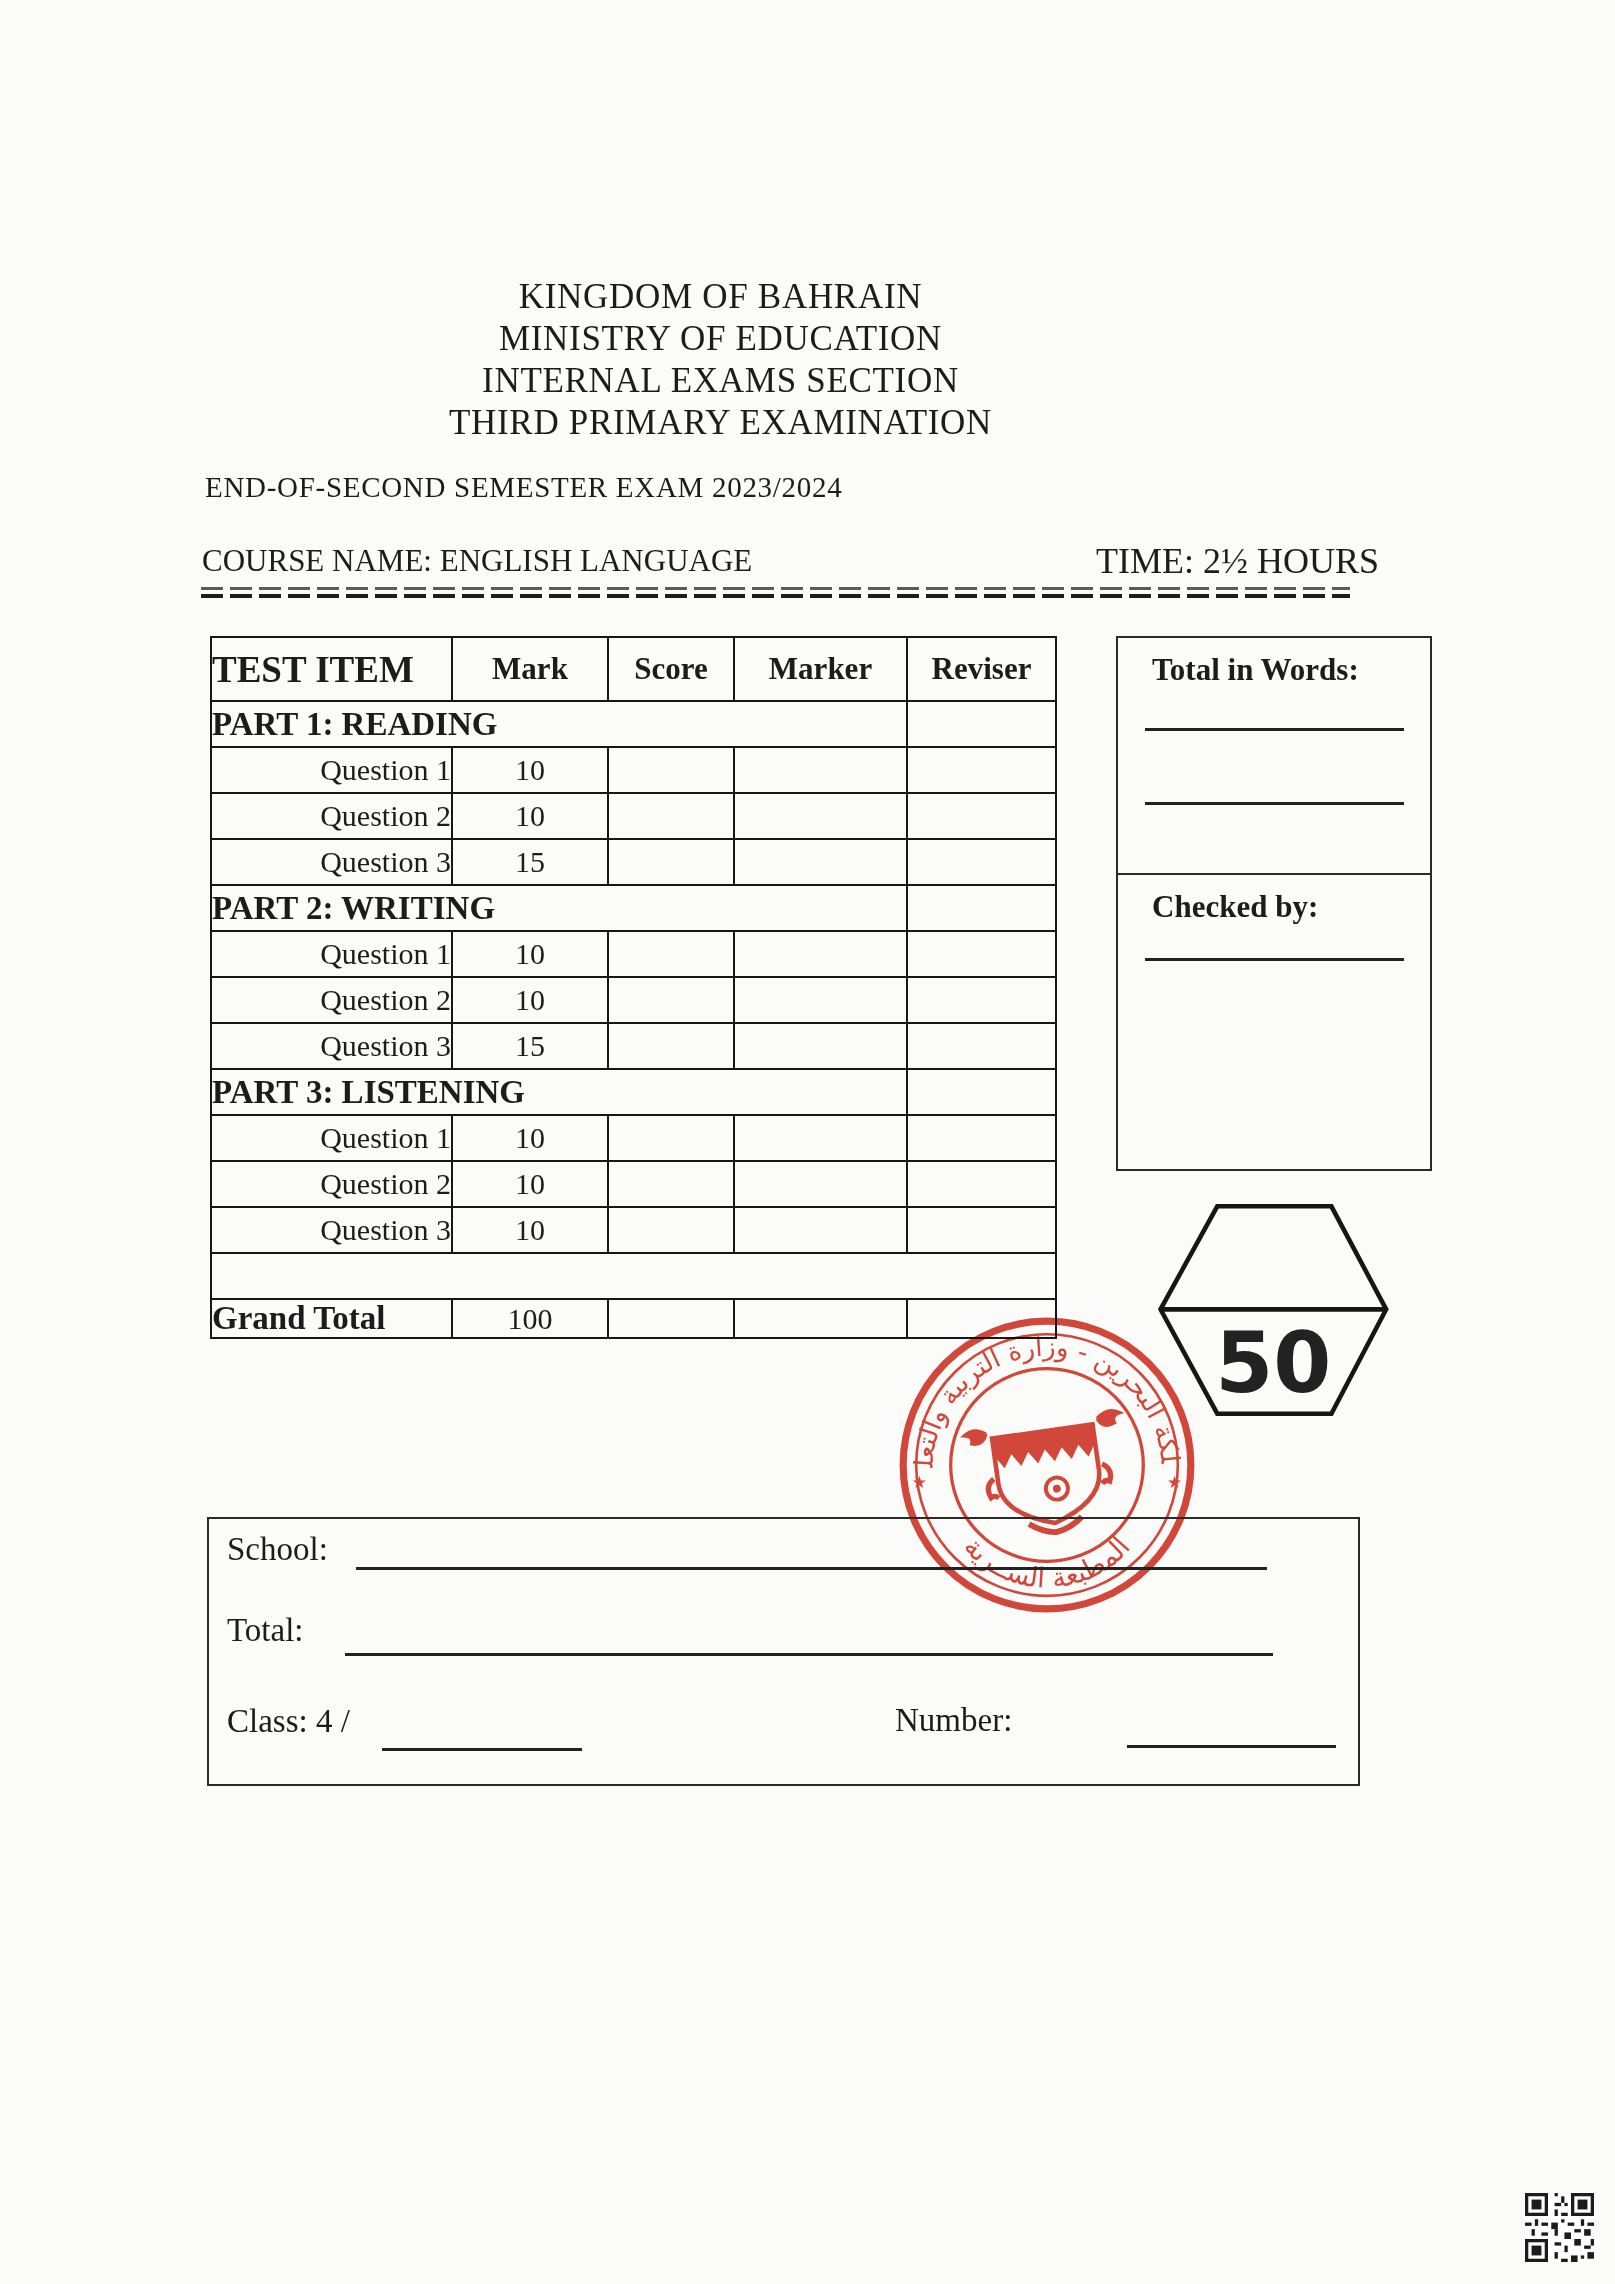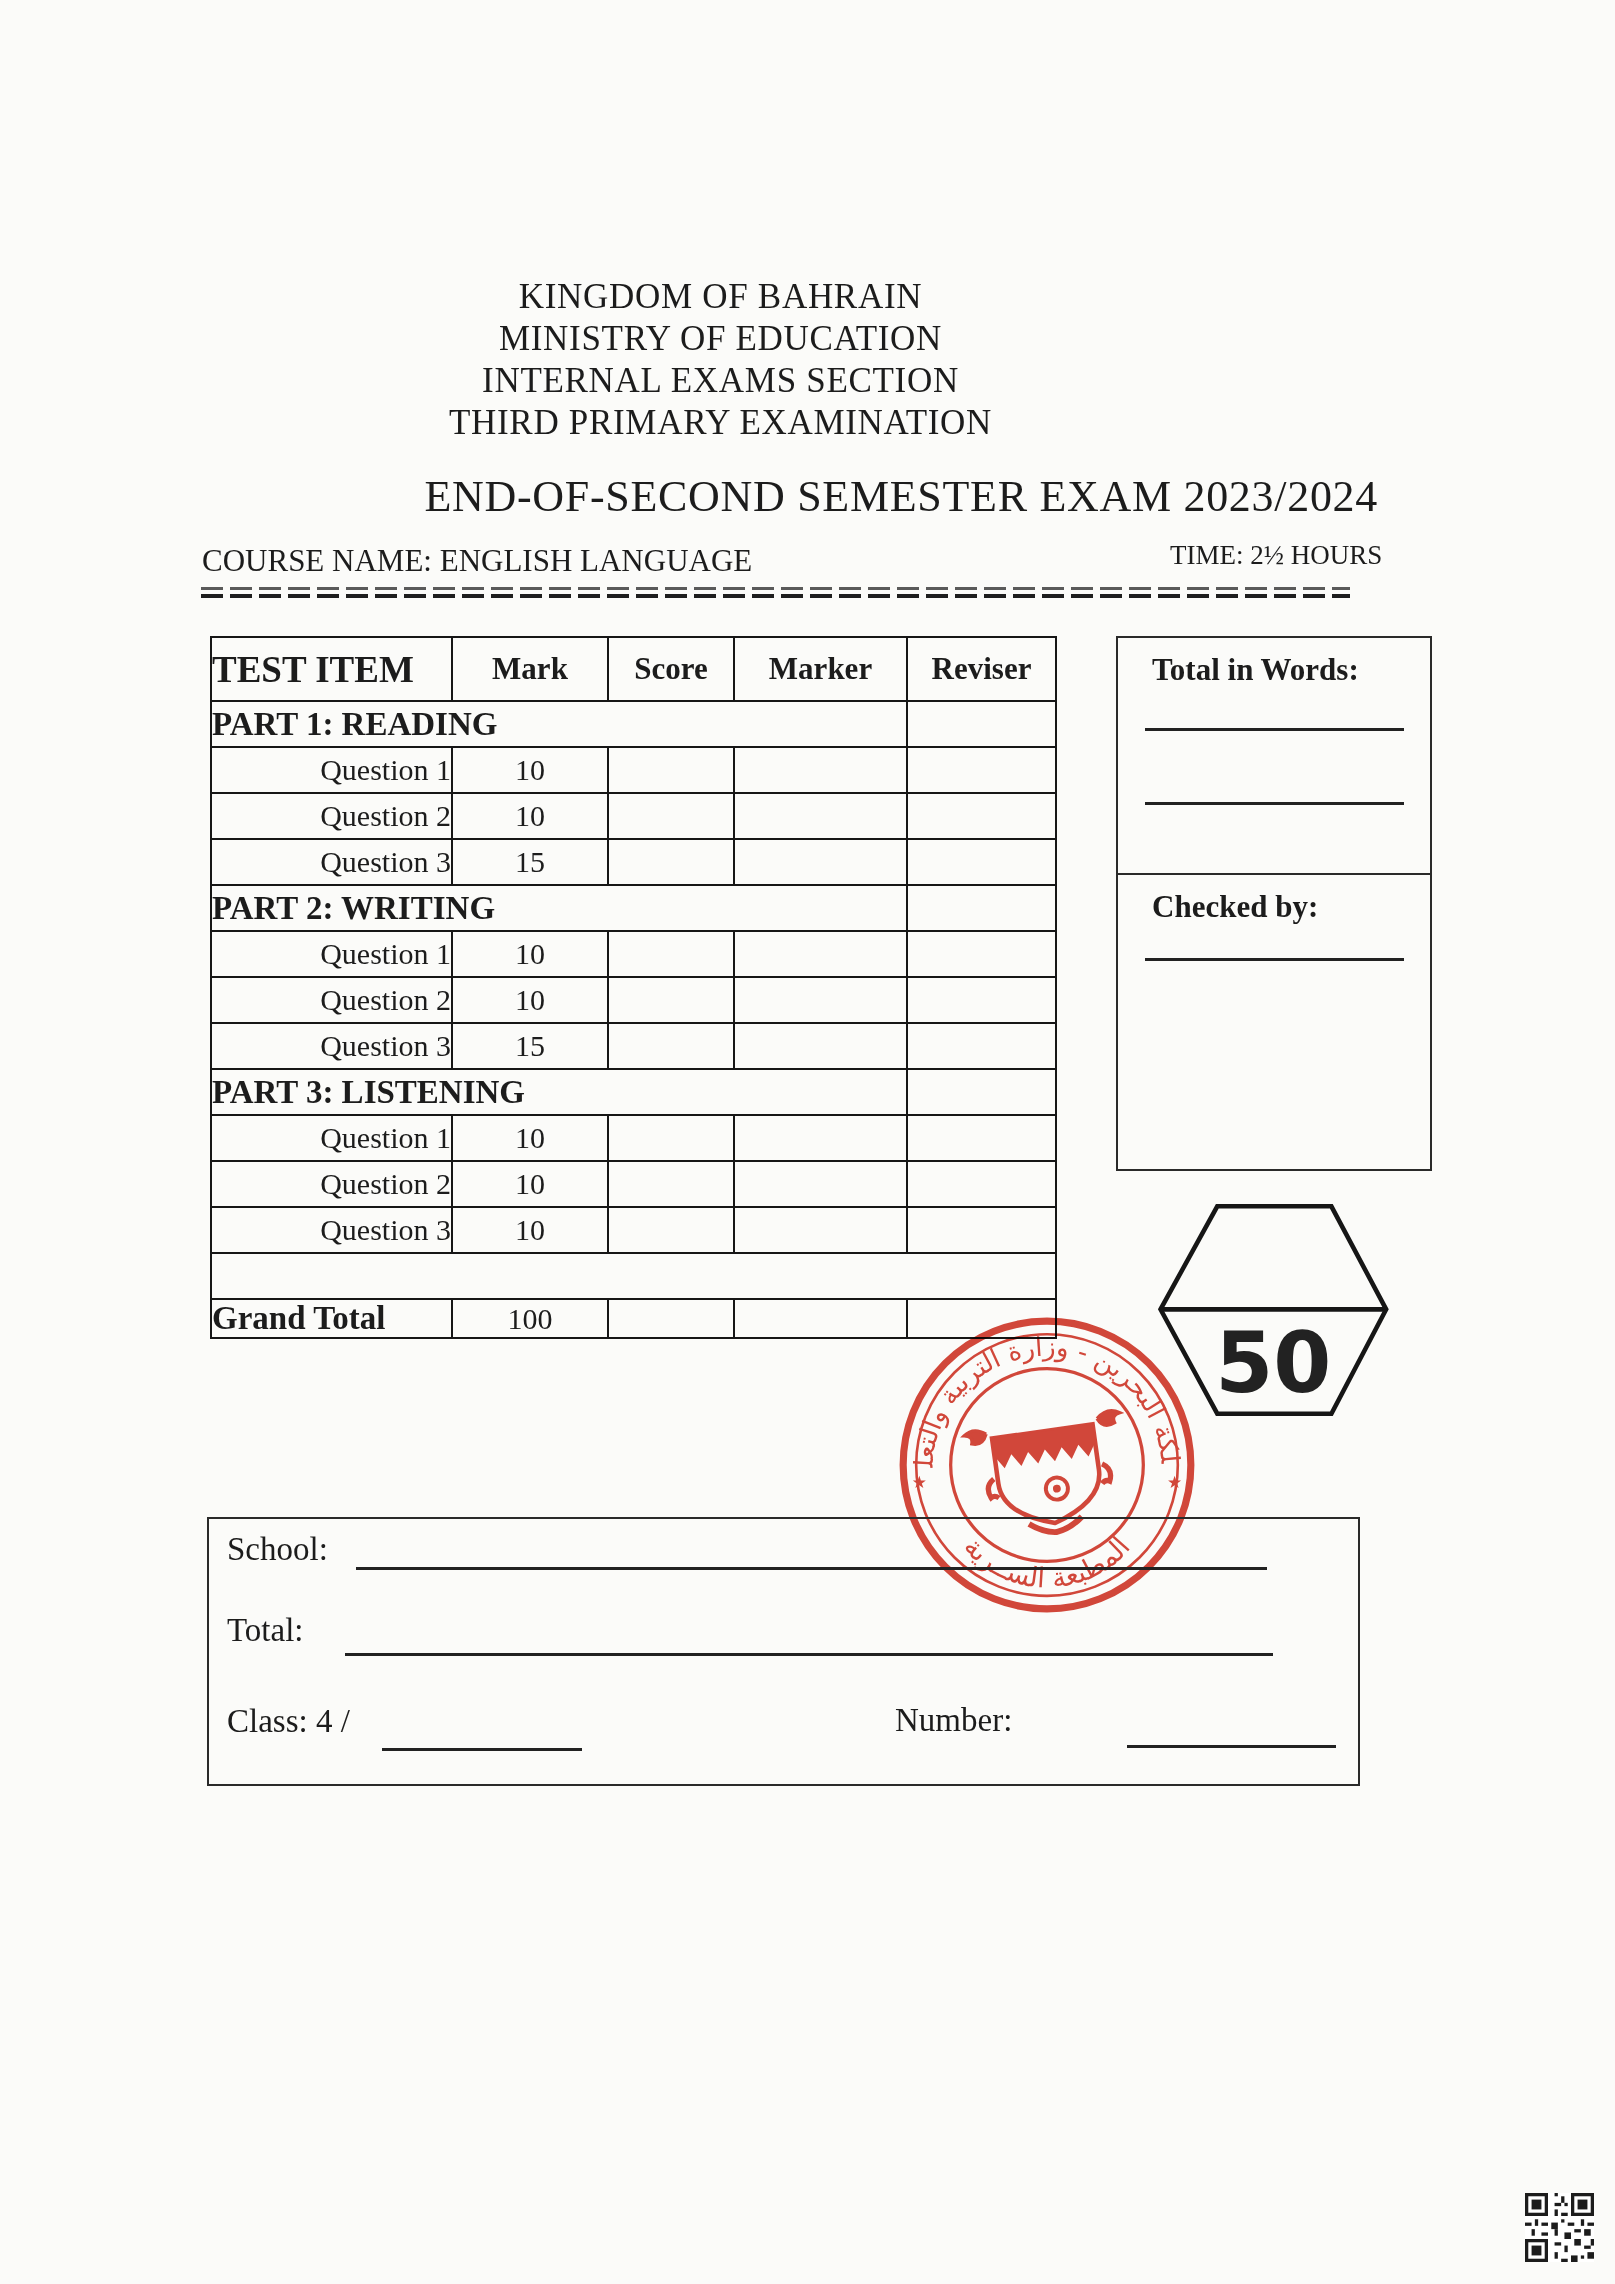--- a/index.html
+++ b/index.html
@@ -9,23 +9,23 @@
     background:#fbfbf9;
     font-family:"Liberation Serif", serif;
     color:#1c1c1c;
     overflow:hidden;
   }
   .abs{position:absolute;}
 
   
   .header-block{left:199px;top:276px;width:1043px;text-align:center;}
   .header-line{font-size:35px;line-height:42px;letter-spacing:0.7px;white-space:nowrap;}
-  .exam-title{left:205px;top:471px;width:1173px;text-align:right;font-size:44px;letter-spacing:0.7px;white-space:nowrap;}
+  .exam-title{left:205px;top:471px;width:1173px;text-align:left;font-size:29px;letter-spacing:0.7px;white-space:nowrap;}
   .course-label{left:202px;top:543px;font-size:31px;white-space:nowrap;}
-  .time-label{left:1170px;top:540px;font-size:27px;white-space:nowrap;}
+  .time-label{left:1096px;top:540px;font-size:36px;white-space:nowrap;}
 
   .separator{left:201px;top:587px;width:1149px;}
   .separator .sep-row1{height:3.3px;background:repeating-linear-gradient(90deg,#5a5a5a 0 22px,transparent 22px 29px);}
   .separator .sep-row2{margin-top:3.9px;height:3.9px;background:repeating-linear-gradient(90deg,#1e1e1e 0 22px,transparent 22px 29px);}
 
   
   table.marks{
     left:210px;top:636px;position:absolute;
     border-collapse:collapse;table-layout:fixed;
     width:845px;

